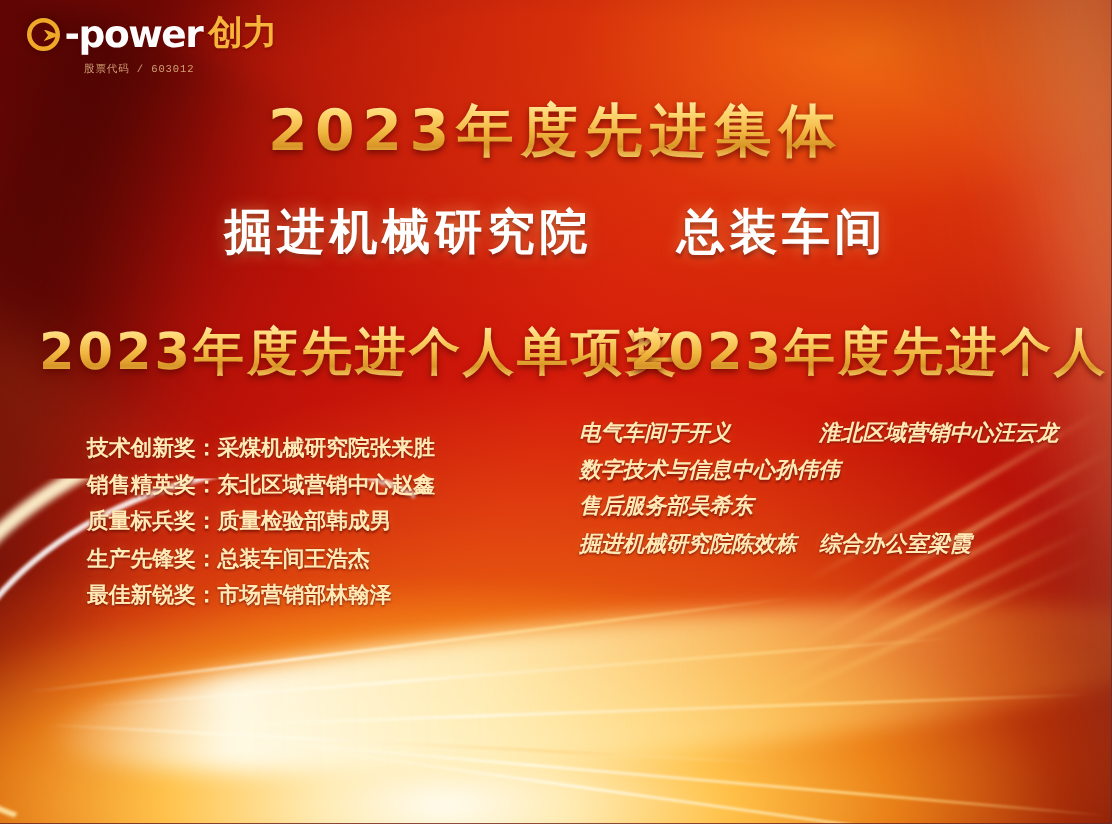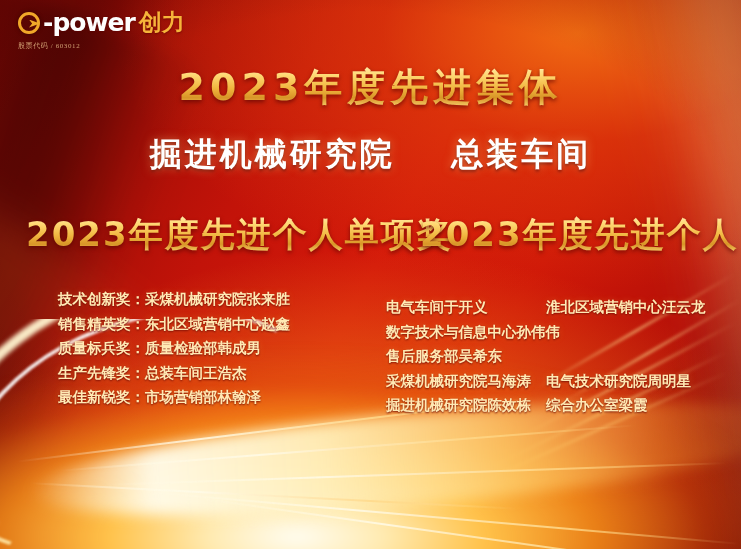--- a/index.html
+++ b/index.html
@@ -118,22 +118,22 @@
     font-weight:700; font-size:25px; letter-spacing:-1px;
     color:#fdfdfd; line-height:1;
     text-shadow:0 1px 2px rgba(90,0,0,.6);
   }
   .logo-cn{
     font-family:"DejaVu Sans","Liberation Sans",sans-serif;
     font-weight:700; font-size:23px; color:#f6b43a; line-height:1; margin-left:1px;
     text-shadow:0 1px 2px rgba(90,0,0,.6);
   }
   .logo-code{
-    margin-top:6px; 
-    font-family:Liberation Serif, serif;
+    margin-top:6px; margin-left:38px;
+    font-family:Liberation Mono, monospace;
     font-size:7px; letter-spacing:.6px;
     color:#f0c890; opacity:.78;
   }
 
   
   .content{position:absolute; inset:0;}
 
   .gold{
     background:linear-gradient(180deg,#fff2c2 0%,#ffd873 26%,#f0b53e 52%,#d89527 70%,#f6cd6a 88%,#ffeeb4 100%);
     -webkit-background-clip:text; background-clip:text;
@@ -160,21 +160,21 @@
   .heading{
     position:absolute; top:0;
     font-size:34px; font-weight:700; letter-spacing:2px; white-space:nowrap;
     font-family:"DejaVu Sans","Liberation Sans",sans-serif;
   }
   .heading-left{left:26px;}
   .heading-right{left:420px;}
 
   .col{position:absolute; font-family:"DejaVu Sans","Liberation Sans",sans-serif;}
   .col-left{left:58px; top:287px; width:240px;}
-  .col-right{left:386px; top:295px; width:330px;}
+  .col-right{left:386px; top:277px; width:330px;font-style:italic;}
 
   .award-line{
     font-size:14.5px; font-weight:700; line-height:24.5px;
     color:#ffe9b4; white-space:nowrap;
     text-shadow:0 1px 2px rgba(110,8,2,.9), 0 0 6px rgba(255,180,70,.25);
   }
   .col-left .award-line{text-align:left;}
 
   .person-row{
     display:flex; line-height:24.5px;
@@ -251,23 +251,19 @@
         <span class="person c1">电气车间于开义</span>
         <span class="person c2">淮北区域营销中心汪云龙</span>
       </div>
       <div class="person-row">
         <span class="person c2">数字技术与信息中心孙伟伟</span>
       </div>
       <div class="person-row">
         <span class="person c1">售后服务部吴希东</span>
       </div>
       <div class="person-row">
-        <span class="person c1">采煤机械研究院马海涛</span>
-        <span class="person c2">电气技术研究院周明星</span>
-      </div>
-      <div class="person-row">
         <span class="person c1">掘进机械研究院陈效栋</span>
         <span class="person c2">综合办公室梁霞</span>
       </div>
     </div>
 
   </div>
 </div>
 
 </body></html>

